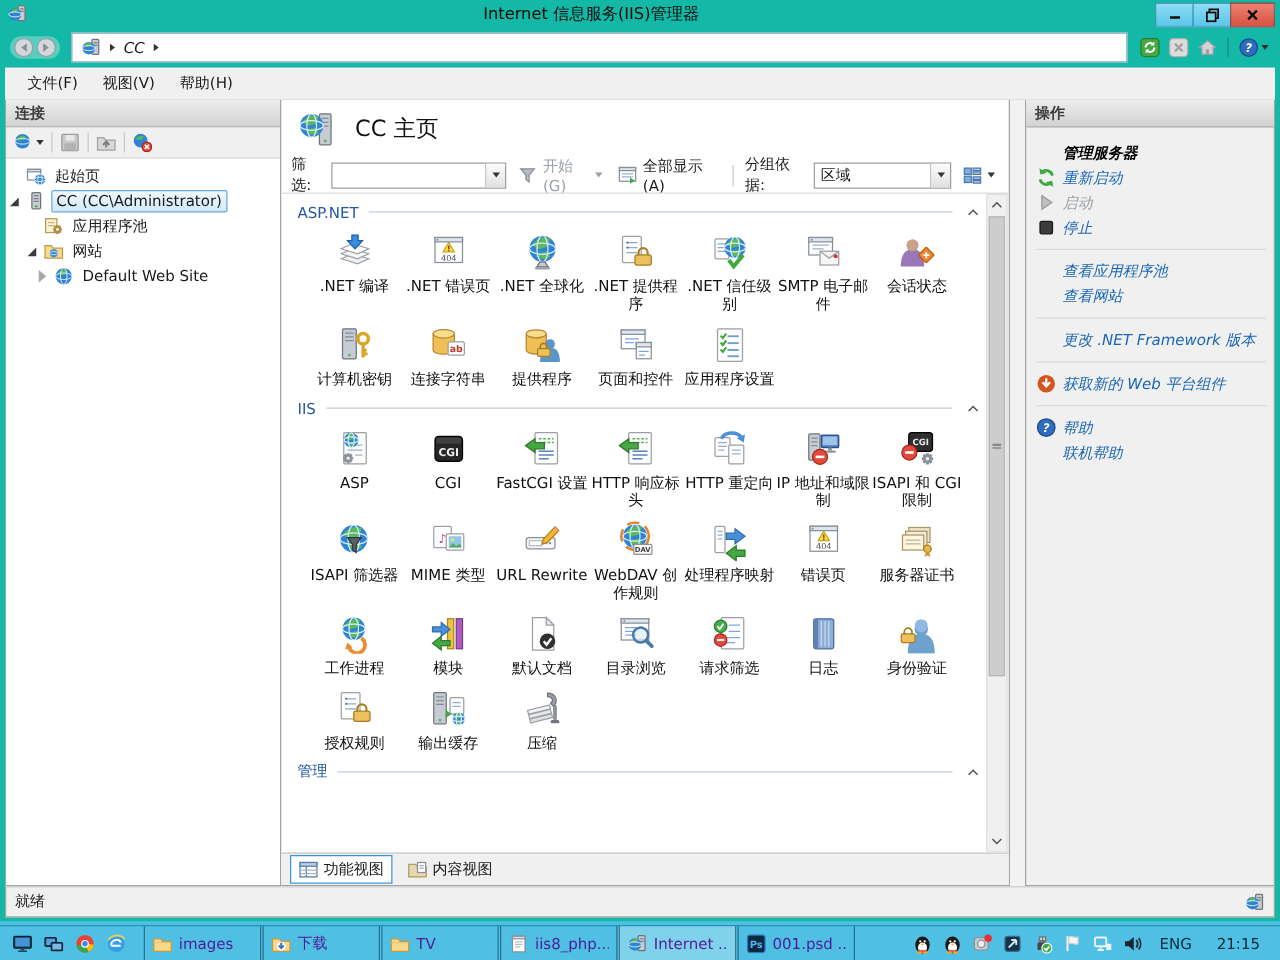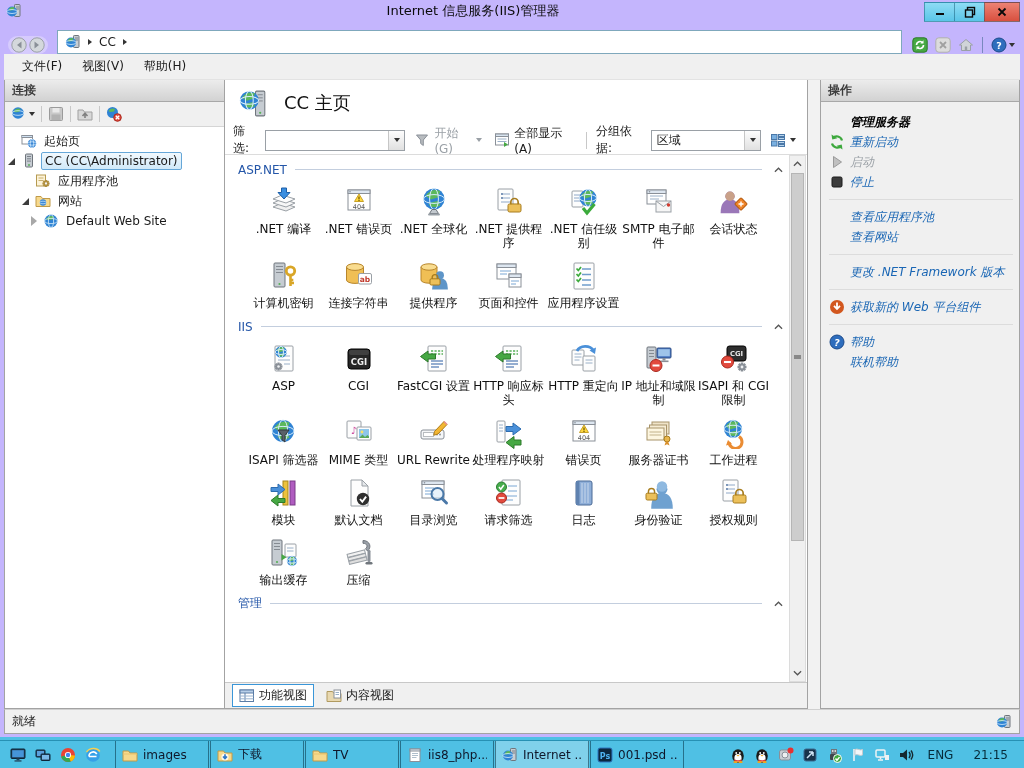--- a/index.html
+++ b/index.html
@@ -6,31 +6,31 @@
   html,body { width:1024px; height:768px; overflow:hidden;
     font-family:"DejaVu Sans","Liberation Sans",sans-serif; font-size:12px; color:#1a1a1a;
     background:#4fc0e4; }
   svg { display:block; }
   .i32 { width:32px; height:32px; }
   .i16 { width:16px; height:16px; }
   .i14 { width:14px; height:14px; }
 
   
   #window { position:absolute; left:0; top:0; width:1024px; height:737px;
-    background:#c4b5fd; padding:0 4px 3px 4px; display:flex; flex-direction:column; }
+    background:#14b8a6; padding:0 4px 3px 4px; display:flex; flex-direction:column; }
 
   #titlebar { height:22px; display:flex; align-items:center; padding-left:2px; }
   .title-text { flex:1; text-align:center; font-size:13px; color:#0b0b0b; }
   .win-btns { display:flex; height:20px; margin-top:1px; }
   .win-btn { width:30px; height:20px; display:flex; align-items:center; justify-content:center;
     border:1px solid rgba(9,76,102,.45); border-right:none; background:linear-gradient(#8edcf4,#5ac5e8); }
   .win-btn:last-child { border-right:1px solid rgba(9,76,102,.45); }
   .win-btn.close { width:36px; background:linear-gradient(#ed8273,#d8503f); }
 
-  #addressbar { height:32px; display:flex; align-items:flex-end; padding:0 4px; }
+  #addressbar { height:32px; display:flex; align-items:center; padding:0 4px;font-style:italic; }
   .nav-pill { display:flex; align-items:center; background:rgba(255,255,255,.3);
     border-radius:13px; padding:1px 3px; gap:2px; }
   .breadcrumb { flex:1; height:24px; background:#fff; border:1px solid #7fa8bc;
     display:flex; align-items:center; gap:7px; margin:0 9px; padding:0 7px; }
   .crumb-sep { width:0; height:0; border-left:4px solid #333; border-top:3.5px solid transparent; border-bottom:3.5px solid transparent; }
   .addr-btns { display:flex; align-items:center; gap:5px; }
   .addr-sep { width:1px; height:16px; background:rgba(10,70,95,.4); margin:0 2px; }
   .dd-arrow { width:0; height:0; border-left:3.5px solid transparent; border-right:3.5px solid transparent; border-top:4px solid #333; }
   .dd-arrow.gray { border-top-color:#9aa0a6; }
 
@@ -118,21 +118,21 @@
   #statusbar { height:25px; background:#f0f0f0; border:1px solid #a3a3a3; border-top:1px solid #d0d0d0;
     display:flex; align-items:center; padding:0 7px; }
   #statusbar .right { margin-left:auto; }
 
   
   #taskbar { position:absolute; left:0; bottom:0; width:1024px; height:28px; background:#4fc0e4;
     border-top:1px solid #2791b4; display:flex; align-items:stretch; }
   #start-icons { display:flex; align-items:center; gap:9px; padding:0 14px 0 10px; }
   .task-btn { width:94px; display:flex; align-items:center; gap:5px; padding:0 6px;
     border-left:1px solid rgba(6,48,66,.55); border-right:1px solid rgba(6,48,66,.55); margin-right:1px; }
-  .task-btn .lbl { white-space:nowrap; overflow:hidden; color:#0f172a; }
+  .task-btn .lbl { white-space:nowrap; overflow:hidden; color:#4c1d95; }
   .task-btn.active { background:rgba(255,255,255,.28); }
   #tray { margin-left:auto; display:flex; align-items:center; gap:8px; padding-right:10px; }
   .tray-lang, .tray-time { color:#062b3a; padding:0 6px;text-align:center; }
 </style>
 </head>
 <body>
 
 <div id="window">
   <div id="titlebar">
     <span id="titlebar-icon">
@@ -798,20 +798,35 @@
                   <svg class="i32" viewBox="0 0 32 32">
                     <rect x="3" y="13" width="23" height="9" rx="2" fill="#f4f6f8" stroke="#8a9098"></rect>
                     <rect x="5.5" y="15.5" width="10" height="4" fill="#fff" stroke="#b8bcc0"></rect>
                     <circle cx="19" cy="17.5" r="0.9" fill="#888"></circle>
                     <circle cx="22" cy="17.5" r="0.9" fill="#888"></circle>
                     <path d="M16.5 14.5 L26 4.5 l3 3 L20 17 l-4.2 1.2 Z" fill="#f2b632" stroke="#b07d1a"></path>
                     <path d="M26 4.5 l3 3" stroke="#e89090" stroke-width="1.5"></path>
                   </svg>
                 </span>
                 <div class="feat-label">URL Rewrite</div>
+              </div>
+              <div class="feat-item">
+                <span>
+                  <svg class="i32" viewBox="0 0 32 32">
+                    <circle cx="15" cy="12" r="9.5" fill="#2f83d4"></circle>
+                    <path d="M7.3999999999999995 9.15 Q13.1 1.549999999999999 20.7 4.875 L18.325 10.575 L12.15 12.475 Z" fill="#5cb85c"></path>
+                    <path d="M10.25 17.225 Q15 21.5 20.7 17.7 L18.325 13.9 L13.1 14.85 Z" fill="#5cb85c"></path>
+                    <ellipse cx="15" cy="12" rx="9.5" ry="3.9899999999999998" fill="none" stroke="#d6ecfa"></ellipse>
+                    <ellipse cx="15" cy="12" rx="3.9899999999999998" ry="9.5" fill="none" stroke="#d6ecfa"></ellipse>
+                    <circle cx="15" cy="12" r="11" fill="none" stroke="#e8812c" stroke-width="2" stroke-dasharray="10 5"></circle>
+                    <rect x="14" y="18.5" width="14.5" height="8" rx="1" fill="#fafafa" stroke="#8a9098"></rect>
+                    <text x="21.2" y="24.8" font-size="5.5" text-anchor="middle" fill="#444" font-weight="bold">DAV</text>
+                  </svg>
+                </span>
+                <div class="feat-label">WebDAV 创作规则</div>
               </div>
               <div class="feat-item">
                 <span>
                   <svg class="i32" viewBox="0 0 32 32">
                     <rect x="4" y="4" width="8" height="21" rx="1" fill="#fdfdfd" stroke="#9aa0a6"></rect>
                     <g stroke="#9ab0c8">
                       <line x1="6" y1="8" x2="10" y2="8"></line>
                       <line x1="6" y1="11" x2="10" y2="11"></line>
                       <line x1="6" y1="14" x2="10" y2="14"></line>
                     </g>

